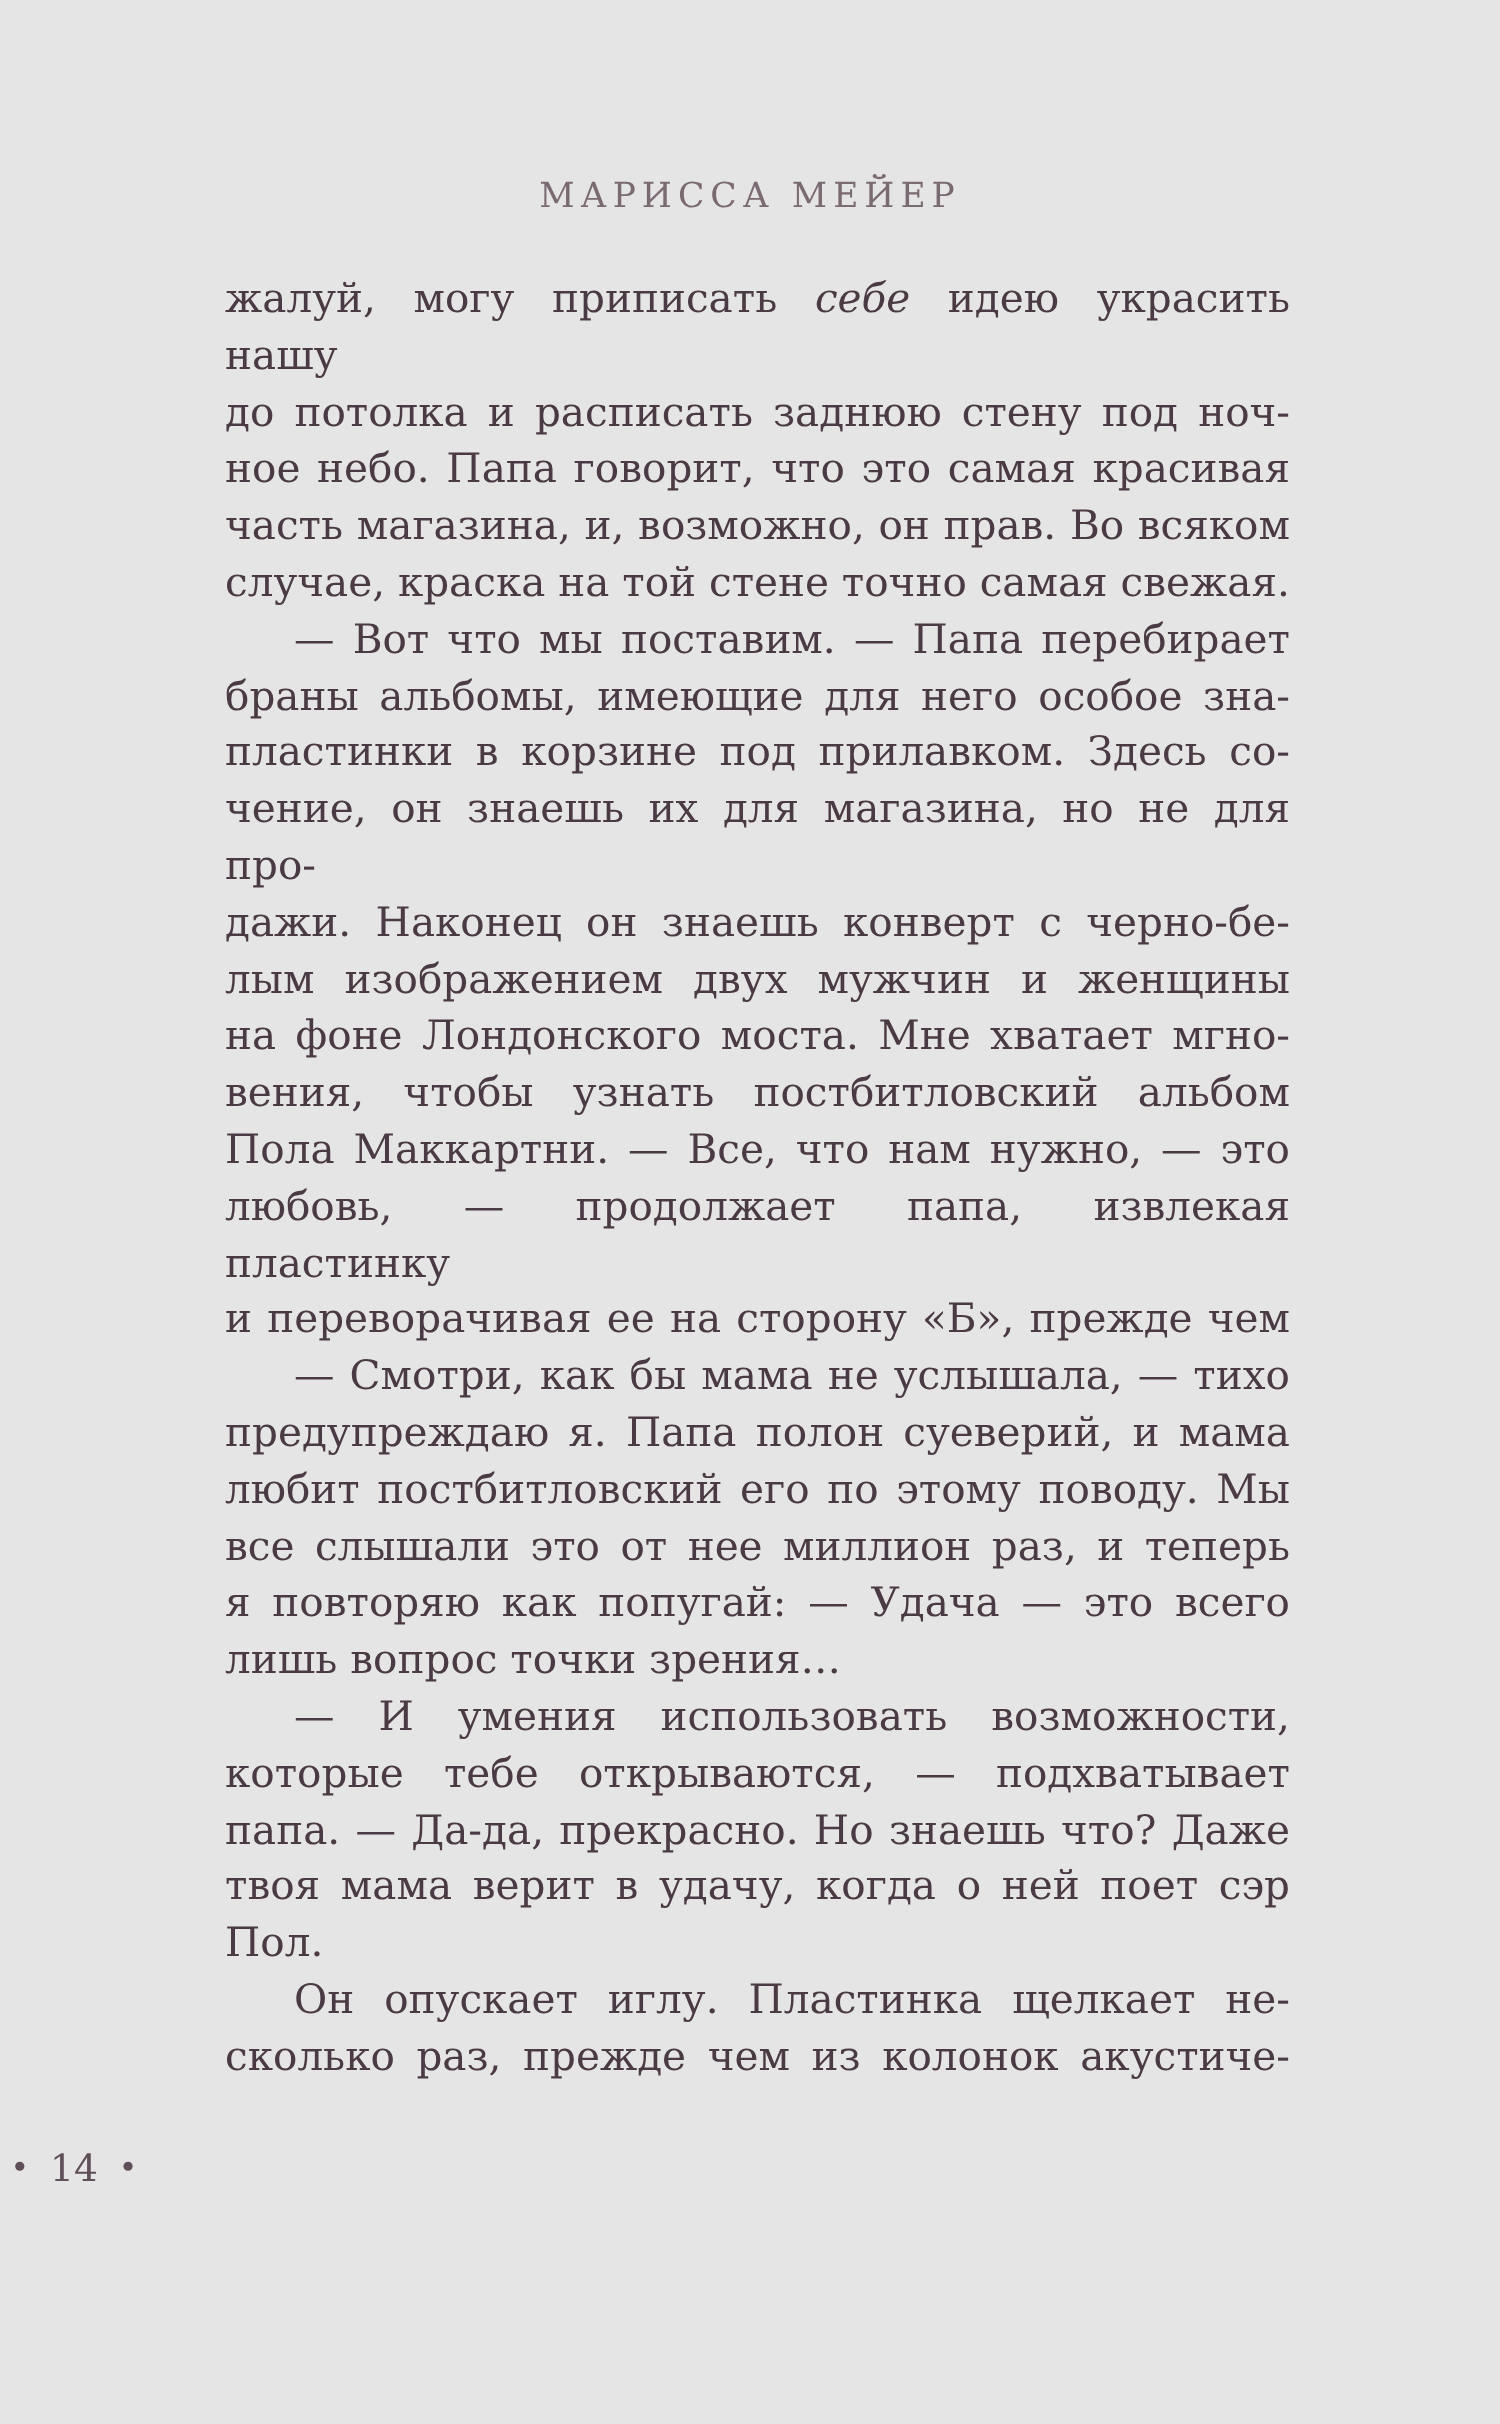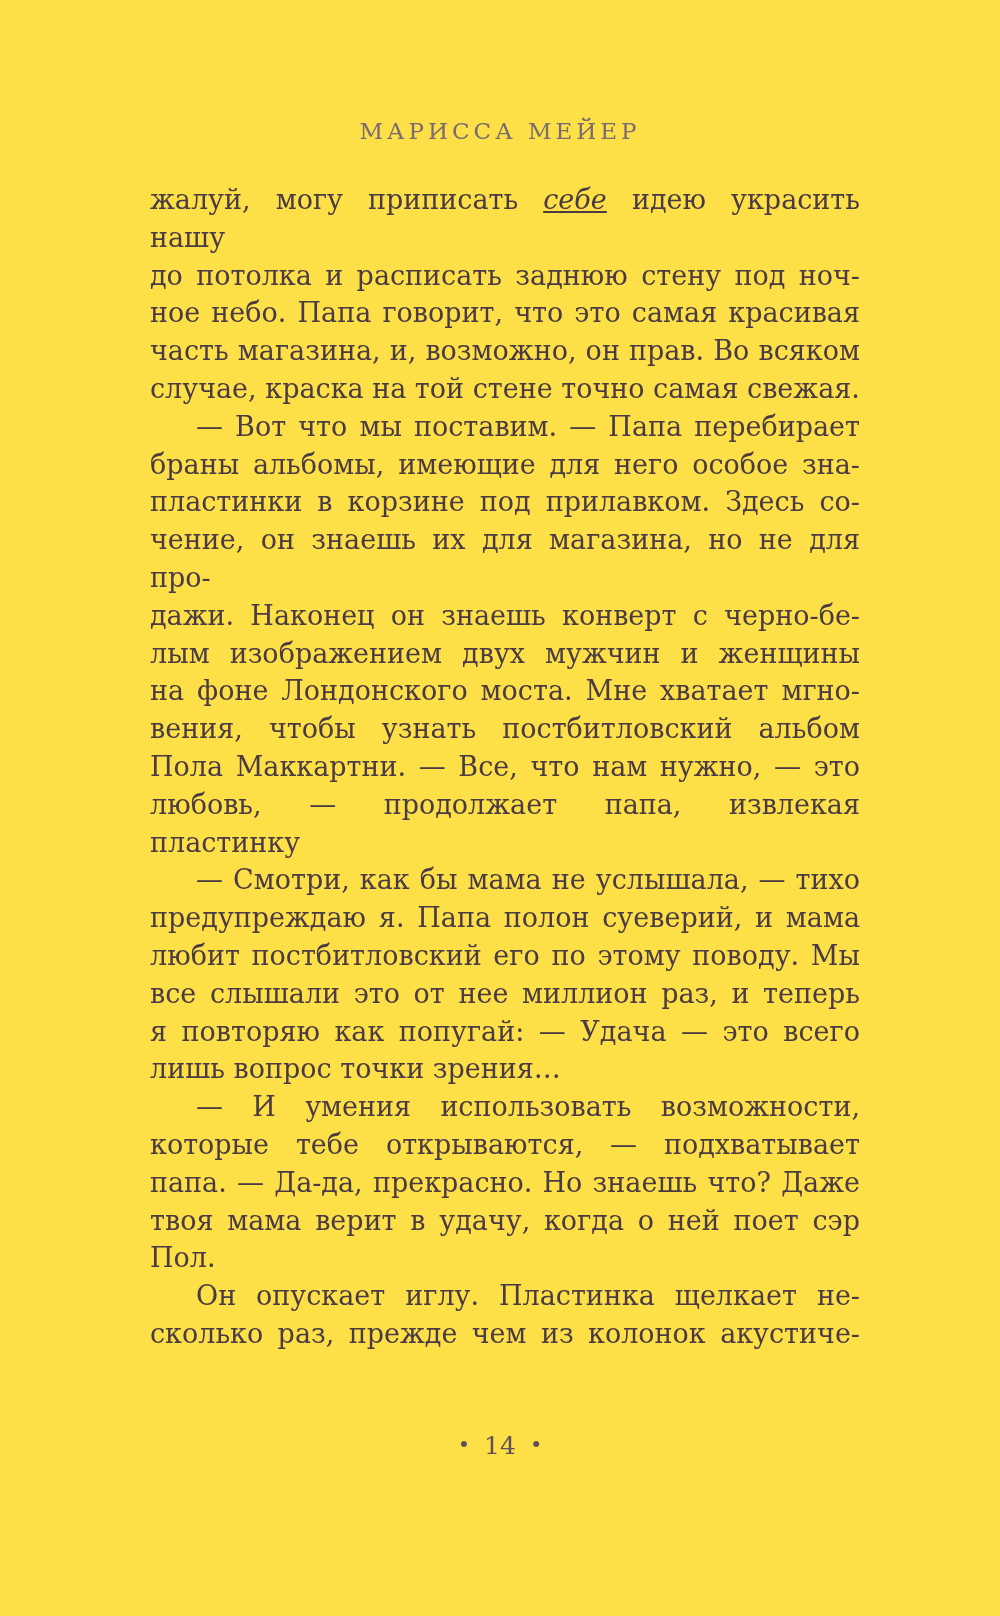--- a/index.html
+++ b/index.html
@@ -7,21 +7,21 @@
   body {
     width: 1000px;
     height: 1616px;
     position: relative;
     font-family: "DejaVu Serif", "Liberation Serif", serif;
     overflow: hidden;
   }
   .page {
     position: absolute;
     inset: 0;
-    background: #fde047;
+    background: #e5e5e5;
   }
   .running-header {
     position: absolute;
     top: 118px;
     left: 0;
     width: 100%;
     text-align: center;
     font-size: 23px;
     letter-spacing: 4px;
     color: #7a6a72;
@@ -35,27 +35,26 @@
     color: #4a3a43;
     font-size: 27px;
   }
   .line {
     line-height: 37.8px;
     text-align: justify;
     text-align-last: justify;
   }
   .line.indent { padding-left: 46px; }
   .line.para-end { text-align-last: left; }
-  .em { font-style: italic; text-decoration: underline; }
+  .em { font-style: italic; }
   .footer {
     position: absolute;
     top: 1431px;
     left: 0;
     width: 100%;
-    text-align: center;
     font-size: 25px;
     color: #5f4f58;
   }
   .footer .bullet { font-size: 21px; vertical-align: 2px; }
   .footer span { margin: 0 7px; }
 </style>
 </head>
 <body>
 
 <div class="page">
@@ -70,20 +69,21 @@
       <div class="line indent">— Вот что мы поставим. — Папа перебирает</div>
       <div class="line">браны альбомы, имеющие для него особое зна-</div>
       <div class="line">пластинки в корзине под прилавком. Здесь со-</div>
       <div class="line">чение, он знаешь их для магазина, но не для про-</div>
       <div class="line">дажи. Наконец он знаешь конверт с черно-бе-</div>
       <div class="line">лым изображением двух мужчин и женщины</div>
       <div class="line">на фоне Лондонского моста. Мне хватает мгно-</div>
       <div class="line">вения, чтобы узнать постбитловский альбом</div>
       <div class="line">Пола Маккартни. — Все, что нам нужно, — это</div>
       <div class="line">любовь, — продолжает папа, извлекая пластинку</div>
+      <div class="line">и переворачивая ее на сторону «Б», прежде чем</div>
       <div class="line indent">— Смотри, как бы мама не услышала, — тихо</div>
       <div class="line">предупреждаю я. Папа полон суеверий, и мама</div>
       <div class="line">любит постбитловский его по этому поводу. Мы</div>
       <div class="line">все слышали это от нее миллион раз, и теперь</div>
       <div class="line">я повторяю как попугай: — Удача — это всего</div>
       <div class="line para-end">лишь вопрос точки зрения…</div>
       <div class="line indent">— И умения использовать возможности,</div>
       <div class="line">которые тебе открываются, — подхватывает</div>
       <div class="line">папа. — Да-да, прекрасно. Но знаешь что? Даже</div>
       <div class="line">твоя мама верит в удачу, когда о ней поет сэр</div>

